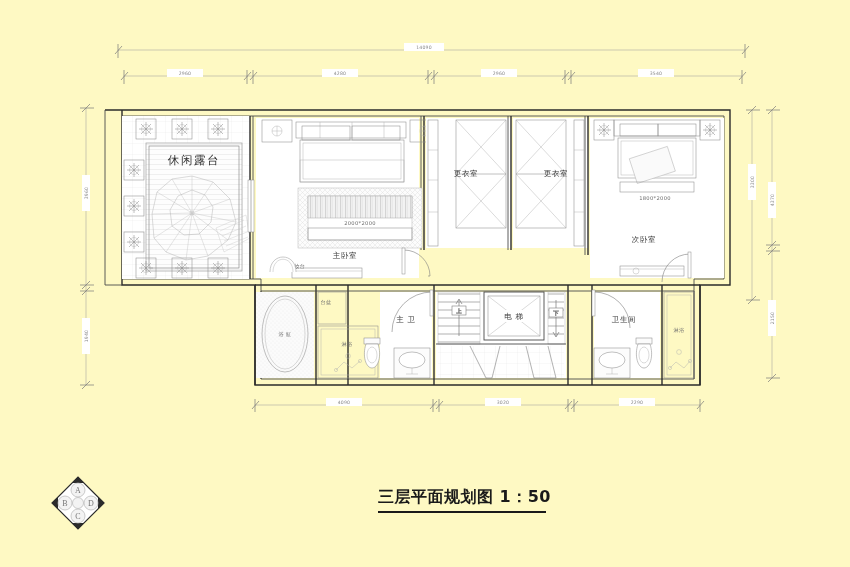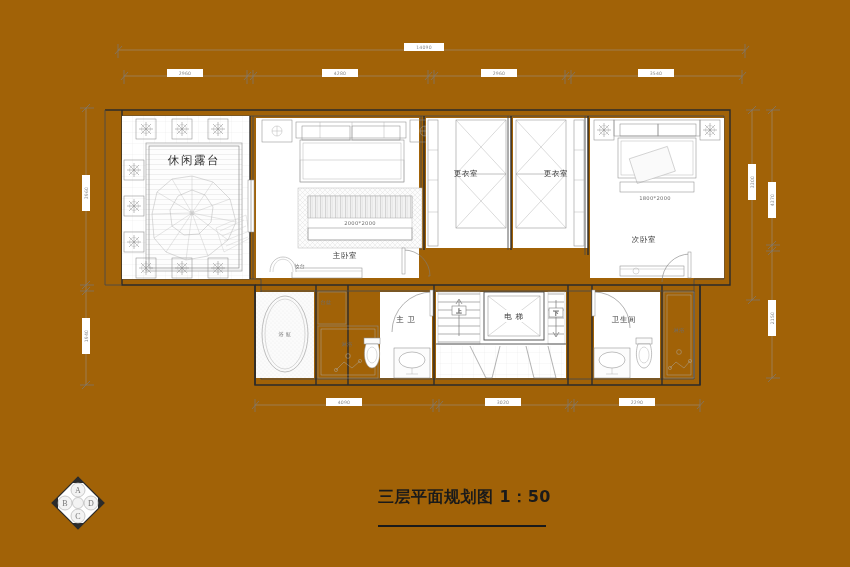--- a/index.html
+++ b/index.html
@@ -5,21 +5,21 @@
   * { box-sizing: border-box; }
   html, body {
     margin: 0; padding: 0;
     background: #ffffff;
     font-family: "Liberation Sans", sans-serif;
   }
   #stage {
     position: relative;
     width: 850px;
     height: 567px;
-    background: #a16207;
+    background: #fef9c3;
     overflow: hidden;
   }
   svg#plan { position: absolute; left: 0; top: 0; }
 
   
   .wall      { fill: none; stroke: #2b2b2b; stroke-width: 1.4; }
   .wall-thin { fill: none; stroke: #4a4a4a; stroke-width: 0.9; }
   .part      { fill: none; stroke: #7e7e7e; stroke-width: 0.6; }
   .furn      { fill: none; stroke: #8d8d8d; stroke-width: 0.55; }
   .furn-l    { fill: none; stroke: #aeaeae; stroke-width: 0.45; }
@@ -68,21 +68,21 @@
     left: 378px; top: 487px;
     width: 190px;
   }
   #title-text {
     font-family: "DejaVu Sans", sans-serif;
     font-size: 16px;
     font-weight: bold;
     color: #1a1a1a;
     letter-spacing: 0.5px;
     white-space: nowrap;
-    padding-bottom: 17px;
+    padding-bottom: 3px;
   }
   #title-rule {
     border-bottom: 2.2px solid #1a1a1a;
     width: 168px;
   }
 </style>
 </head>
 <body>
 
 <div id="stage">

